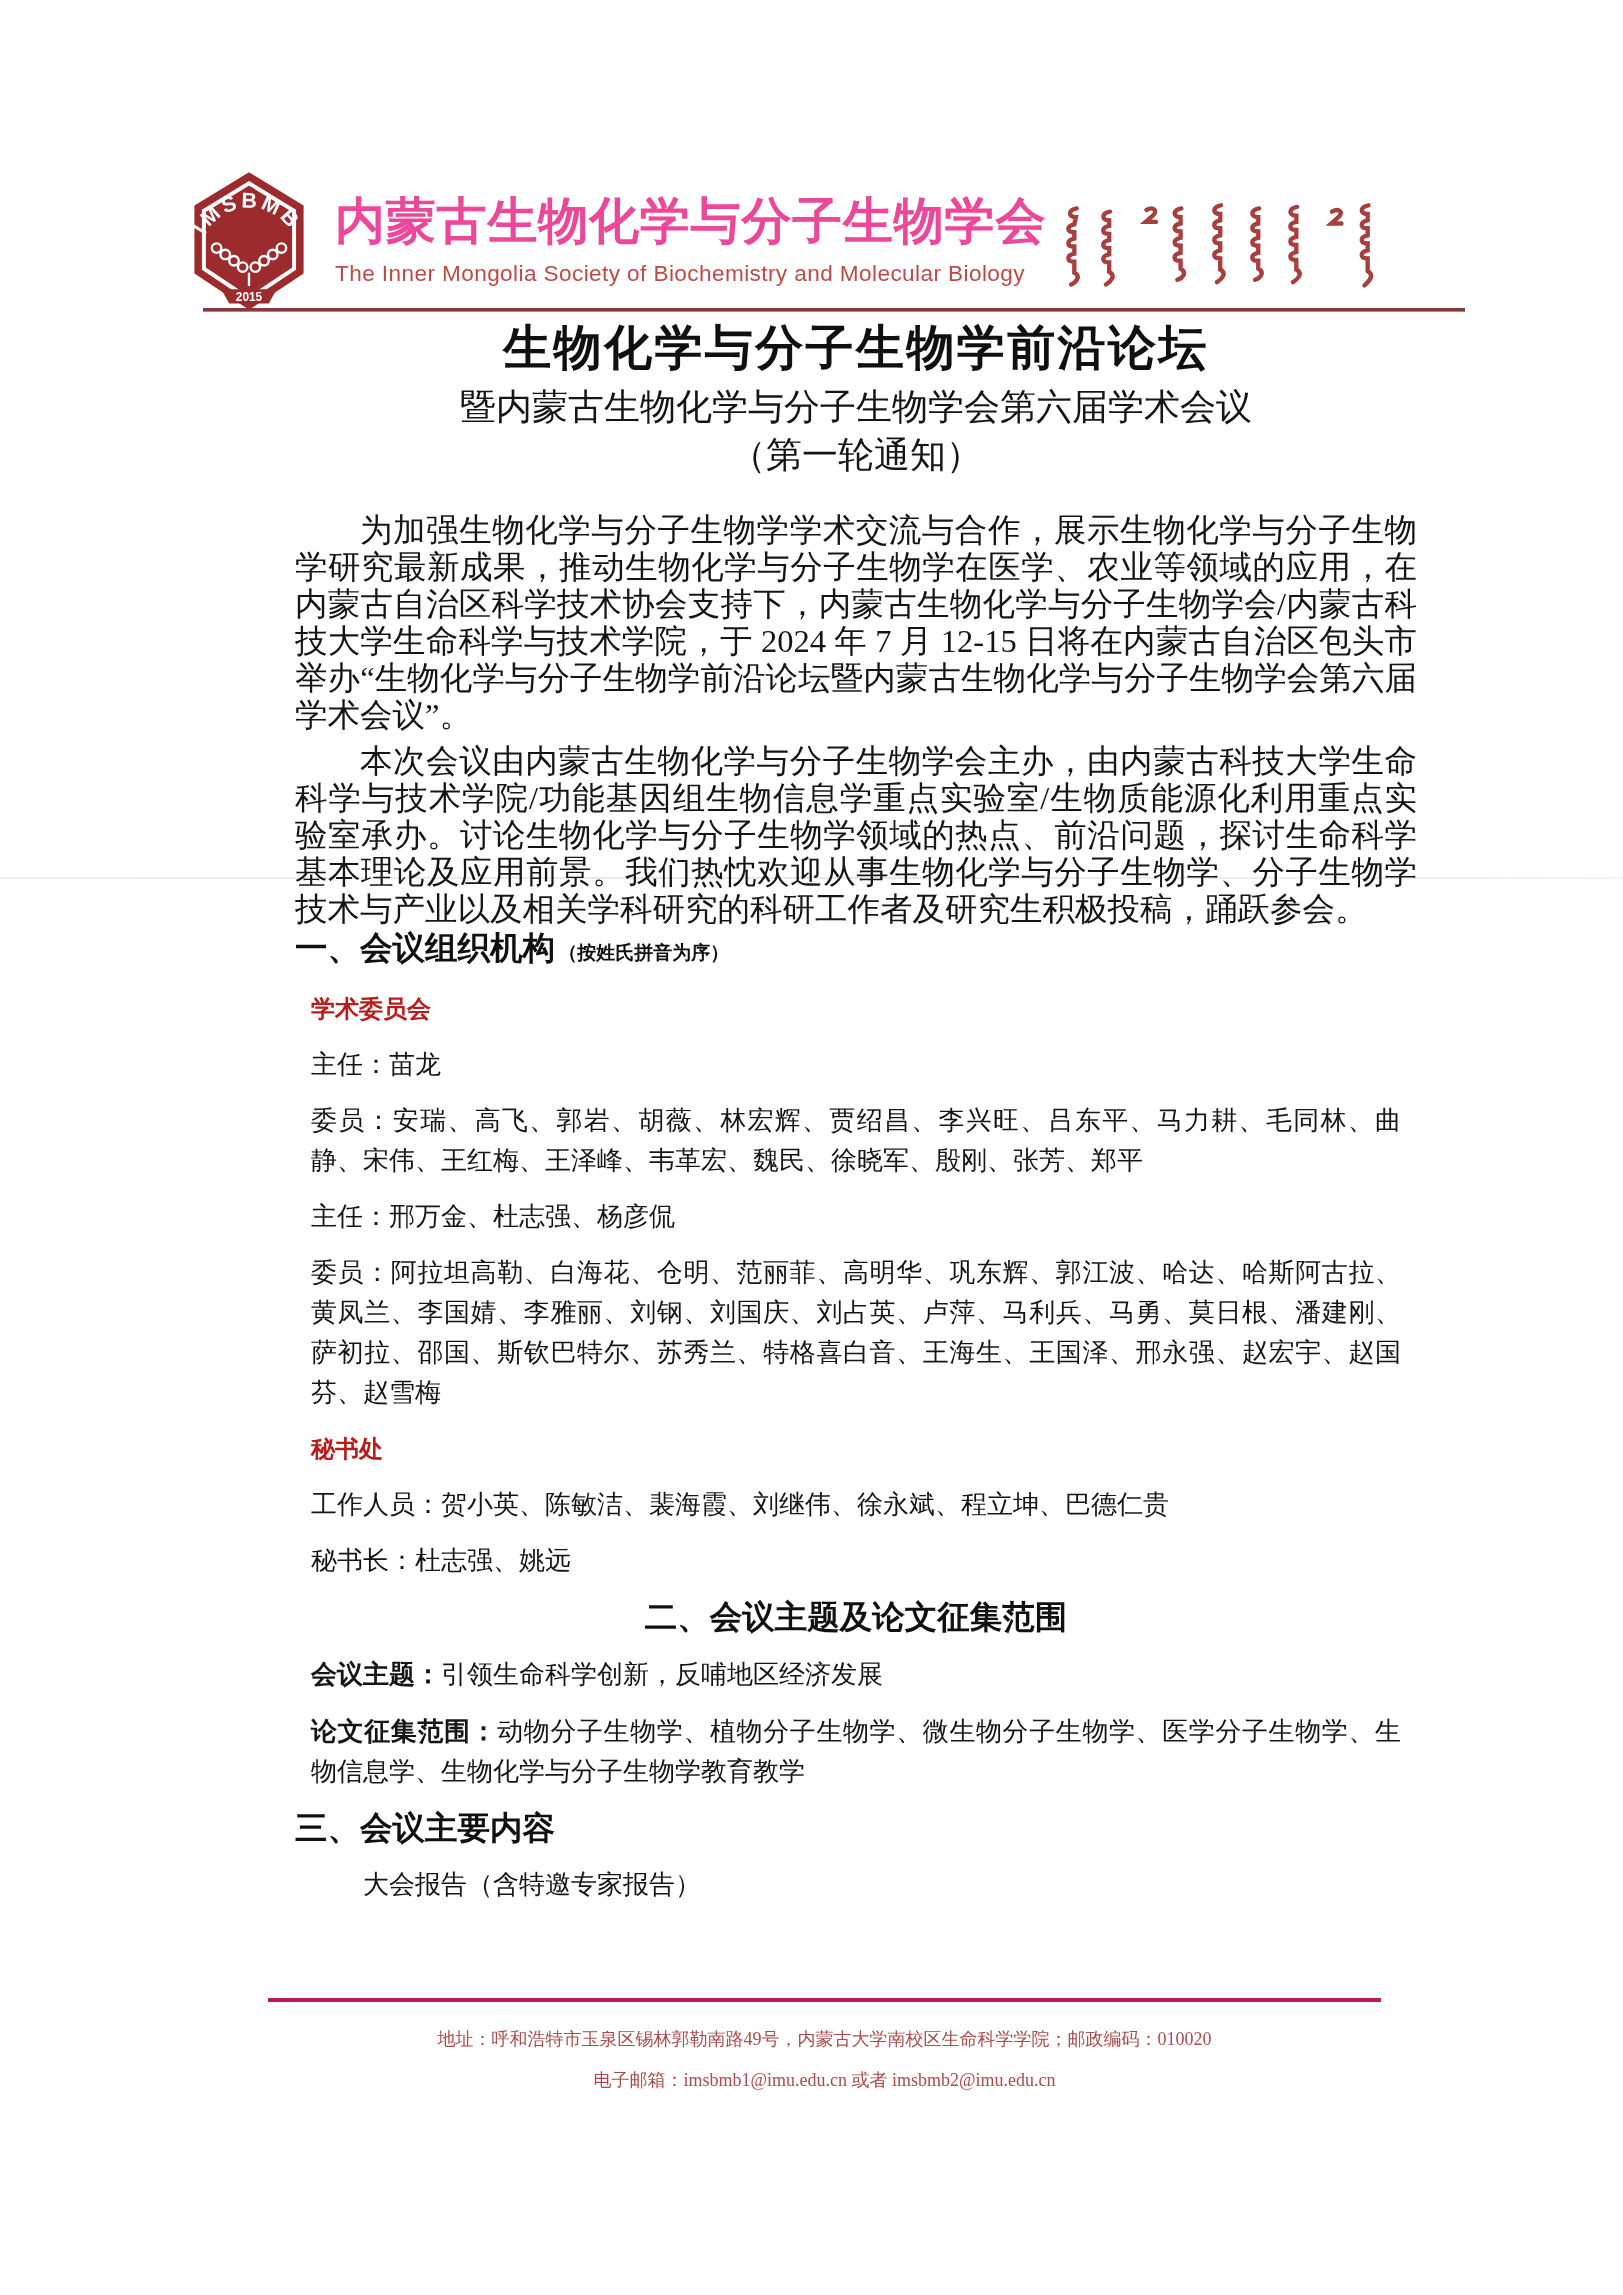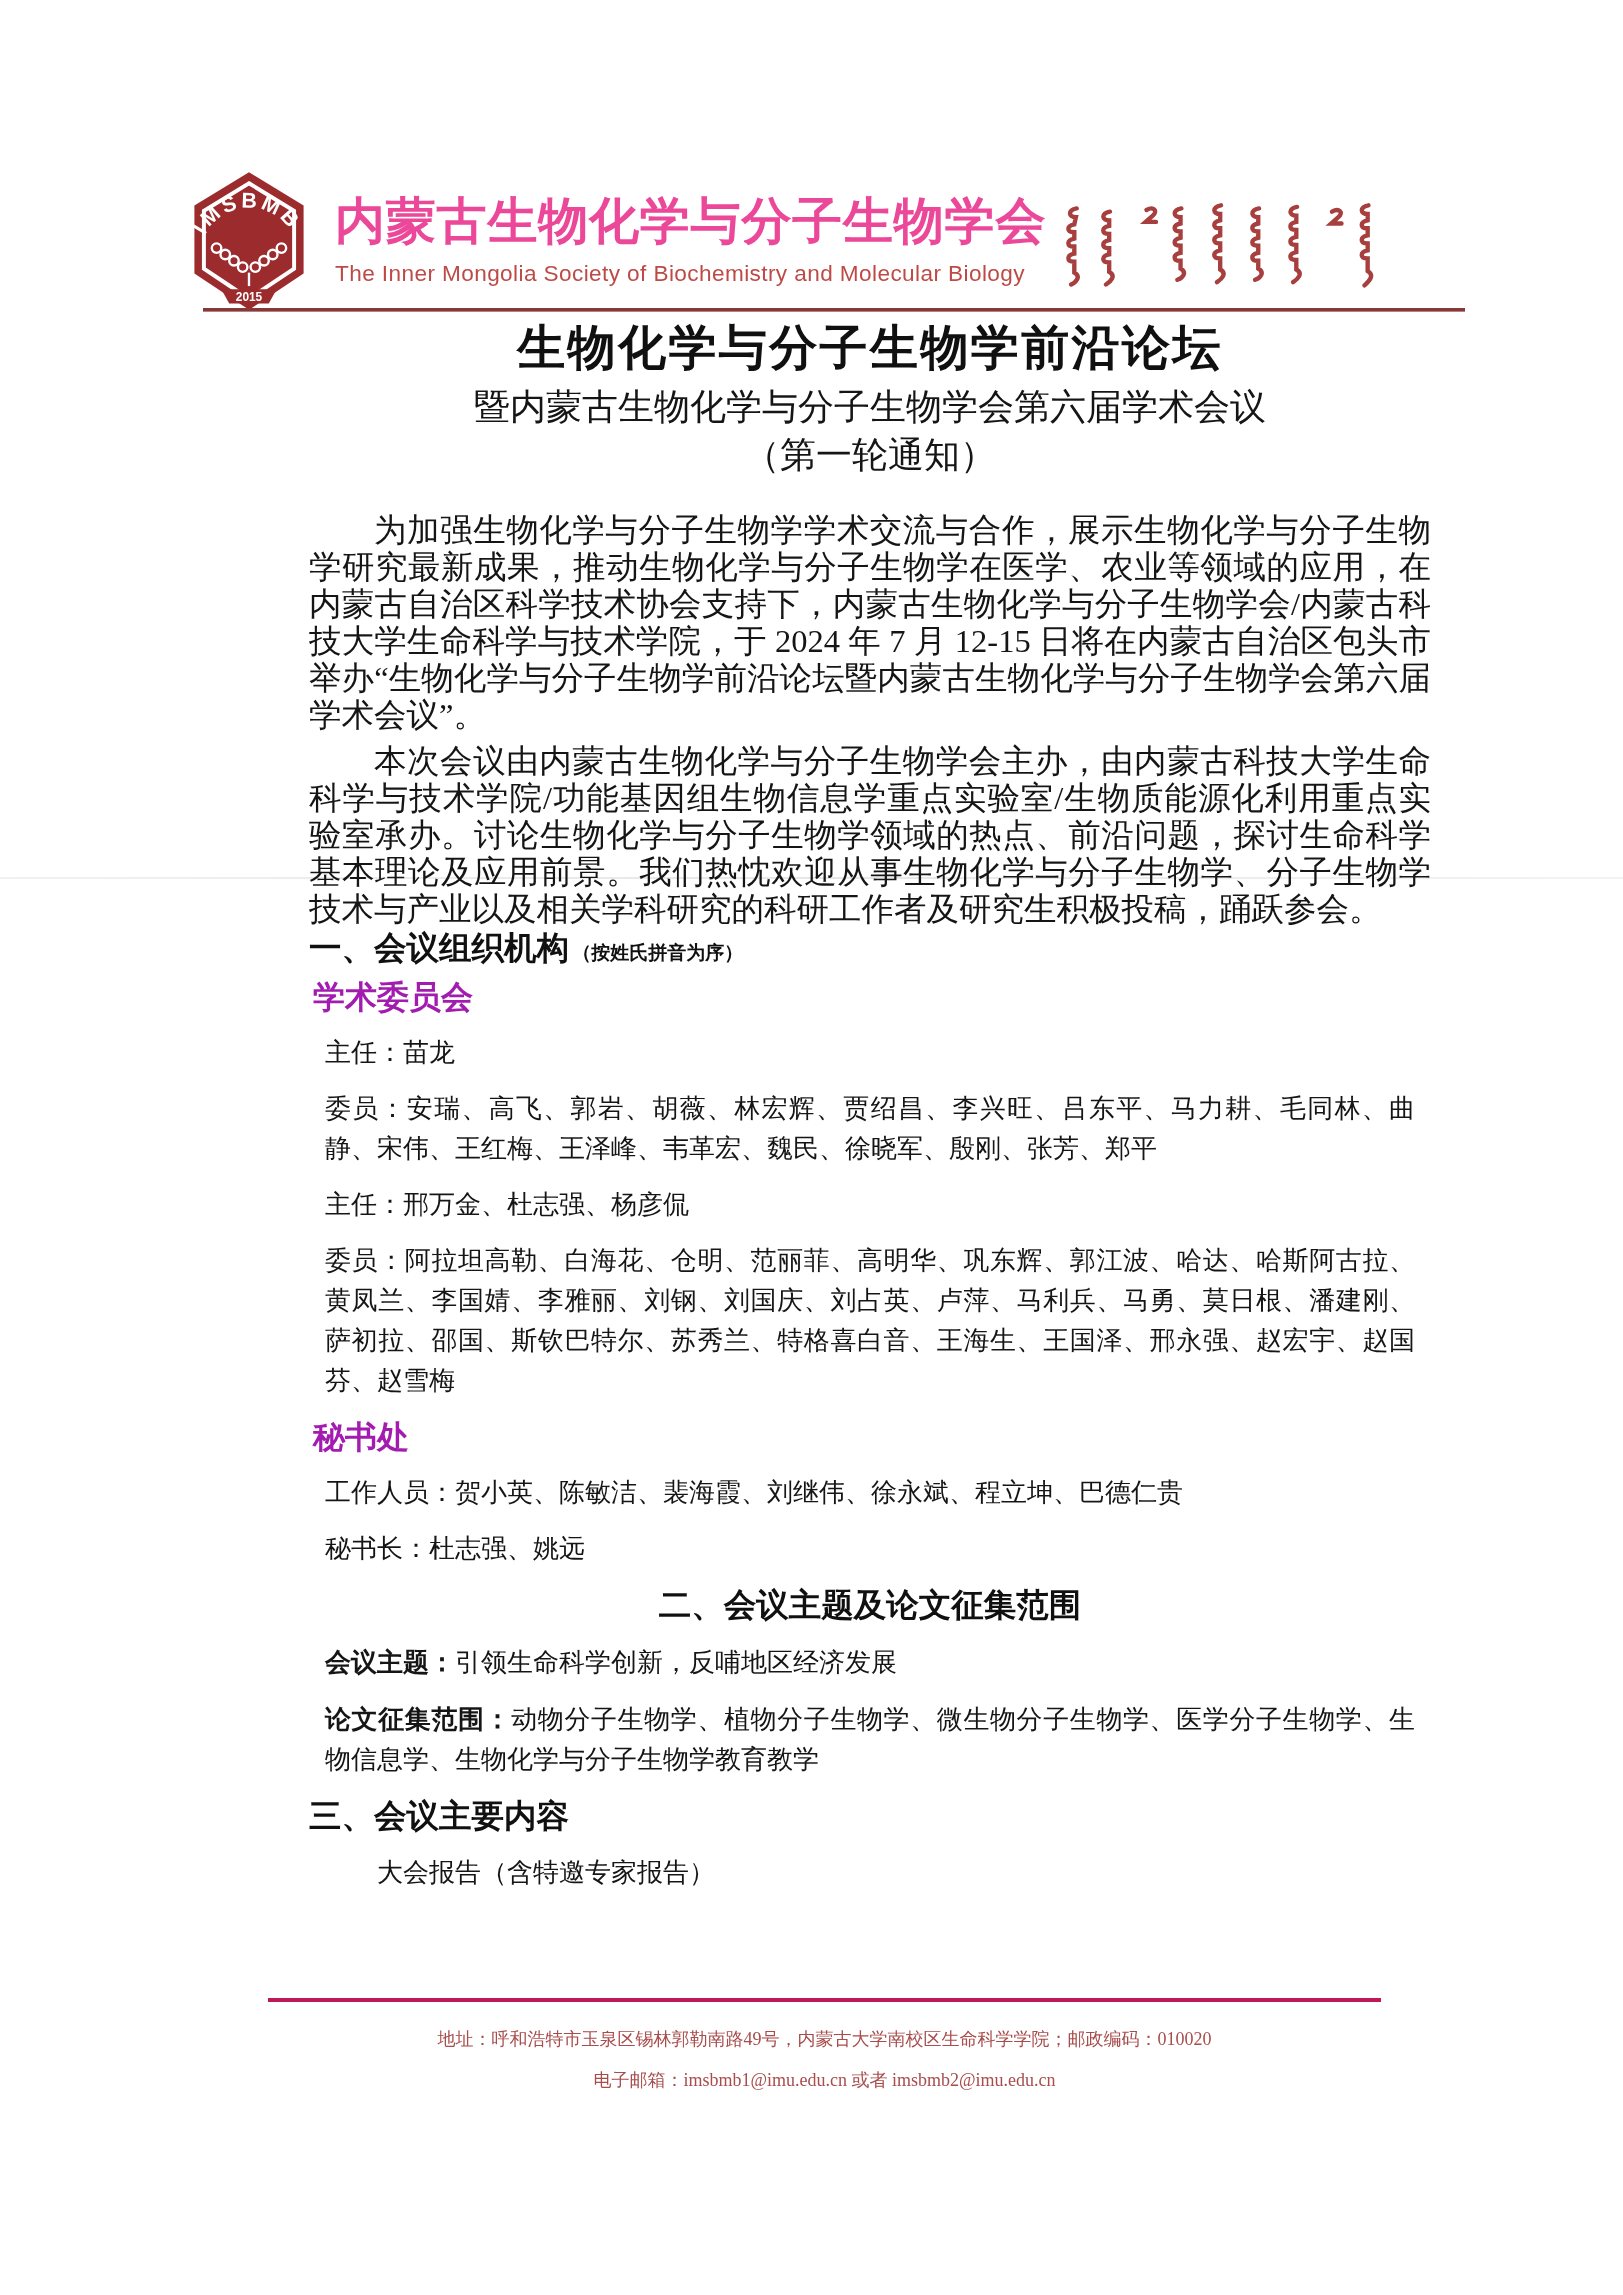--- a/index.html
+++ b/index.html
@@ -22,39 +22,39 @@
   .org    { position:absolute; left:335px; top:20.6px; }
   .org-cn { font-family:"Liberation Sans", sans-serif; font-weight:700;
             font-size:50px; letter-spacing:0.8px; color:#ec4899; white-space:nowrap; }
   .org-en { font-family:"Liberation Sans", sans-serif; font-size:22.6px;
             color:#bd4a46; margin-top:6.3px; letter-spacing:0.4px; white-space:nowrap; }
   .mongolian { position:absolute; left:1064px; top:35px; }
   .header-rule { position:absolute; top:308px; left:203px; width:1262px; height:4px;
             background:#84393a; border-bottom:0.8px solid #b87f7f; }
 
   
-  .content { position:absolute; top:315px; left:309px; width:1122px; }
+  .content { position:absolute; top:315px; left:295px; width:1122px; }
 
   .doc-title { margin:3.2px 0 0; text-align:center;
     font-family:"Liberation Sans", sans-serif; font-weight:900;
     font-size:48px; line-height:59px; letter-spacing:2.4px; color:#101010; }
   .subtitle  { margin:8px 0 0; text-align:center; font-size:36px; line-height:44px; }
   .notice    { margin:4.8px 0 0;  text-align:center; font-size:36px; line-height:43px; }
 
   .para { margin:0; font-size:32.5px; line-height:37px; text-align:justify;
           text-indent:2em; }
   .p1 { margin-top:35px; }
   .p2 { margin-top:9.5px; }
 
   h2.sec { margin:0; font-family:"Liberation Sans", sans-serif; font-weight:700;
            font-size:32.5px; line-height:41px; color:#101010; }
   .sec-note { font-family:"Liberation Serif", serif; font-weight:600;
               font-size:19px; margin-left:3.2px; }
-  h3.sub { margin:4px; font-family:"Liberation Sans", sans-serif; font-weight:700;
-           font-size:32px; line-height:40px; color:#a21caf; }
+  h3.sub { margin:16px; font-family:"Liberation Sans", sans-serif; font-weight:700;
+           font-size:24px; line-height:40px; color:#b91c1c; }
   p.line { margin:16px; font-size:26px; line-height:40px; text-align:justify; }
   .lbl-bold { font-family:"Liberation Sans", sans-serif; font-weight:700; }
   .indent { text-indent:2em; }
 
   .mt-sec1{margin-top:20.6px;} .mt-g1{margin-top:16px;} .mt-zhuren1{margin-top:20.6px;}
   .mt-weiyuan1{margin-top:22px;} .mt-g2{margin-top:12.7px;} .mt-zhuren2{margin-top:19px;}
   .mt-weiyuan2{margin-top:1.6px;} .mt-g3{margin-top:11px;} .mt-mishuzhang{margin-top:24px;}
   .mt-gongzuo{margin-top:1.6px;} .mt-sec2{margin-top:16px;text-align:center;} .mt-theme{margin-top:17.4px;}
   .mt-scope{margin-top:22px;} .mt-sec3{margin-top:14.3px;} .mt-report{margin-top:16px;}
 

